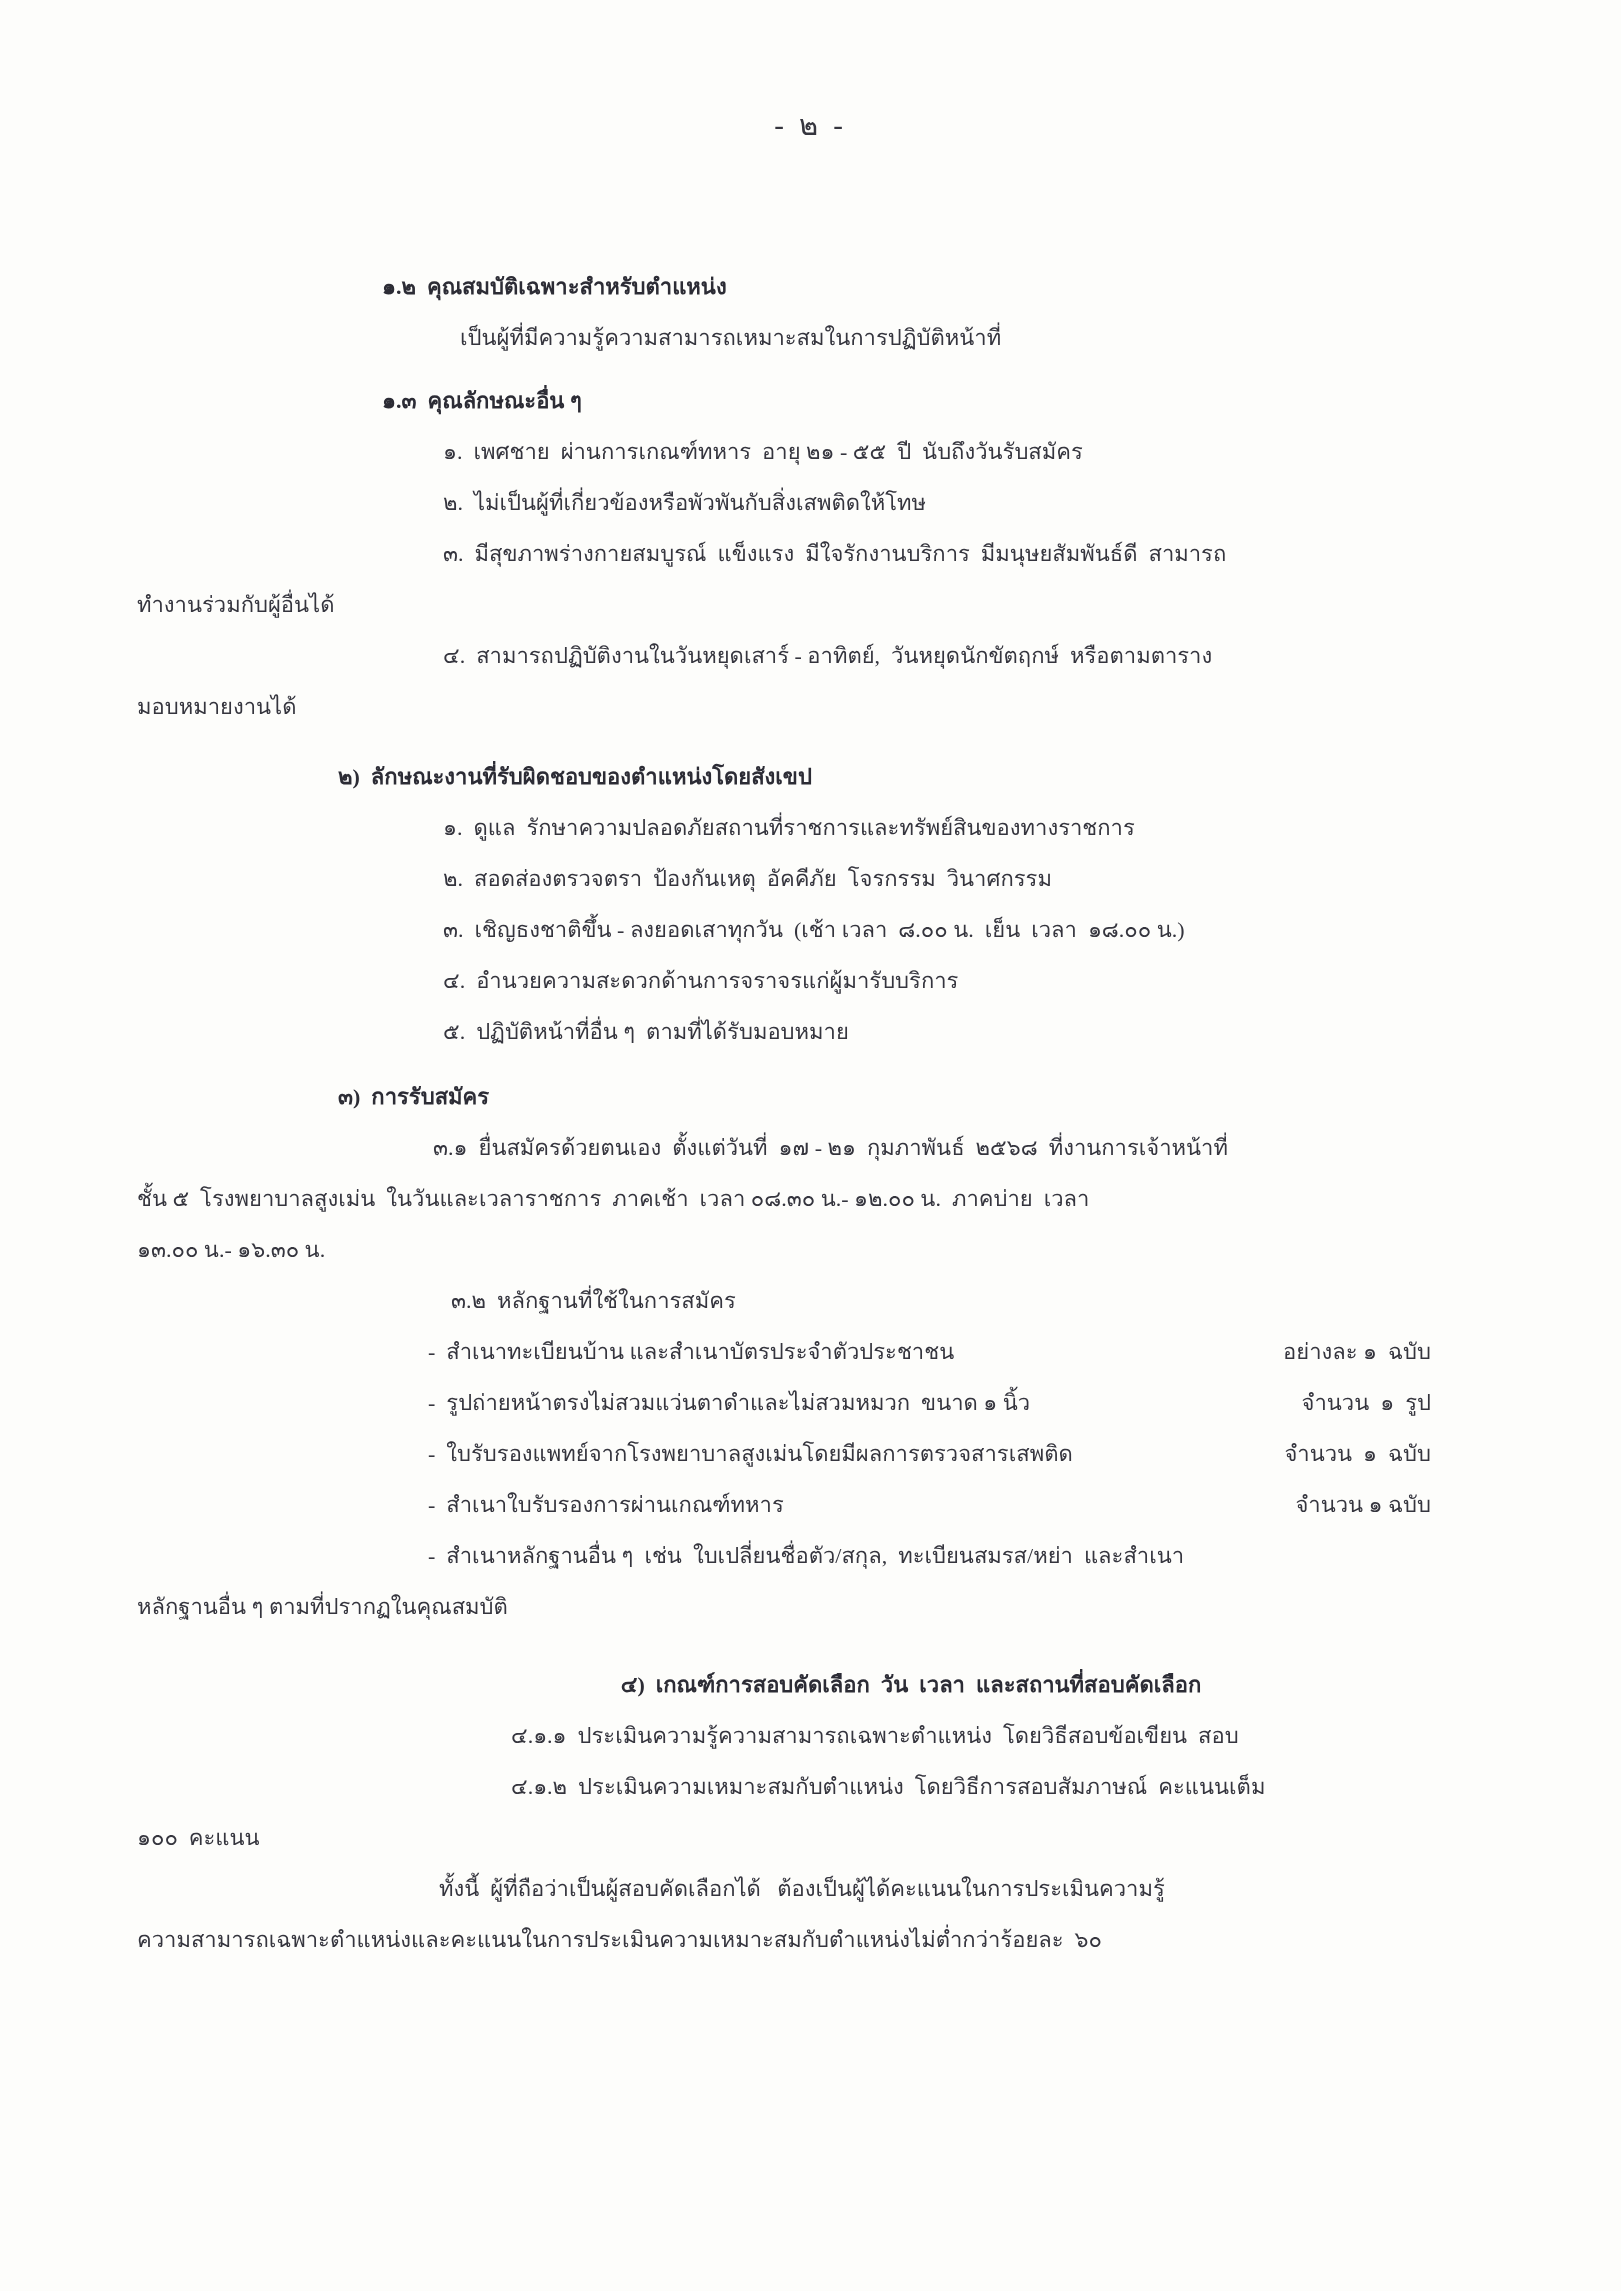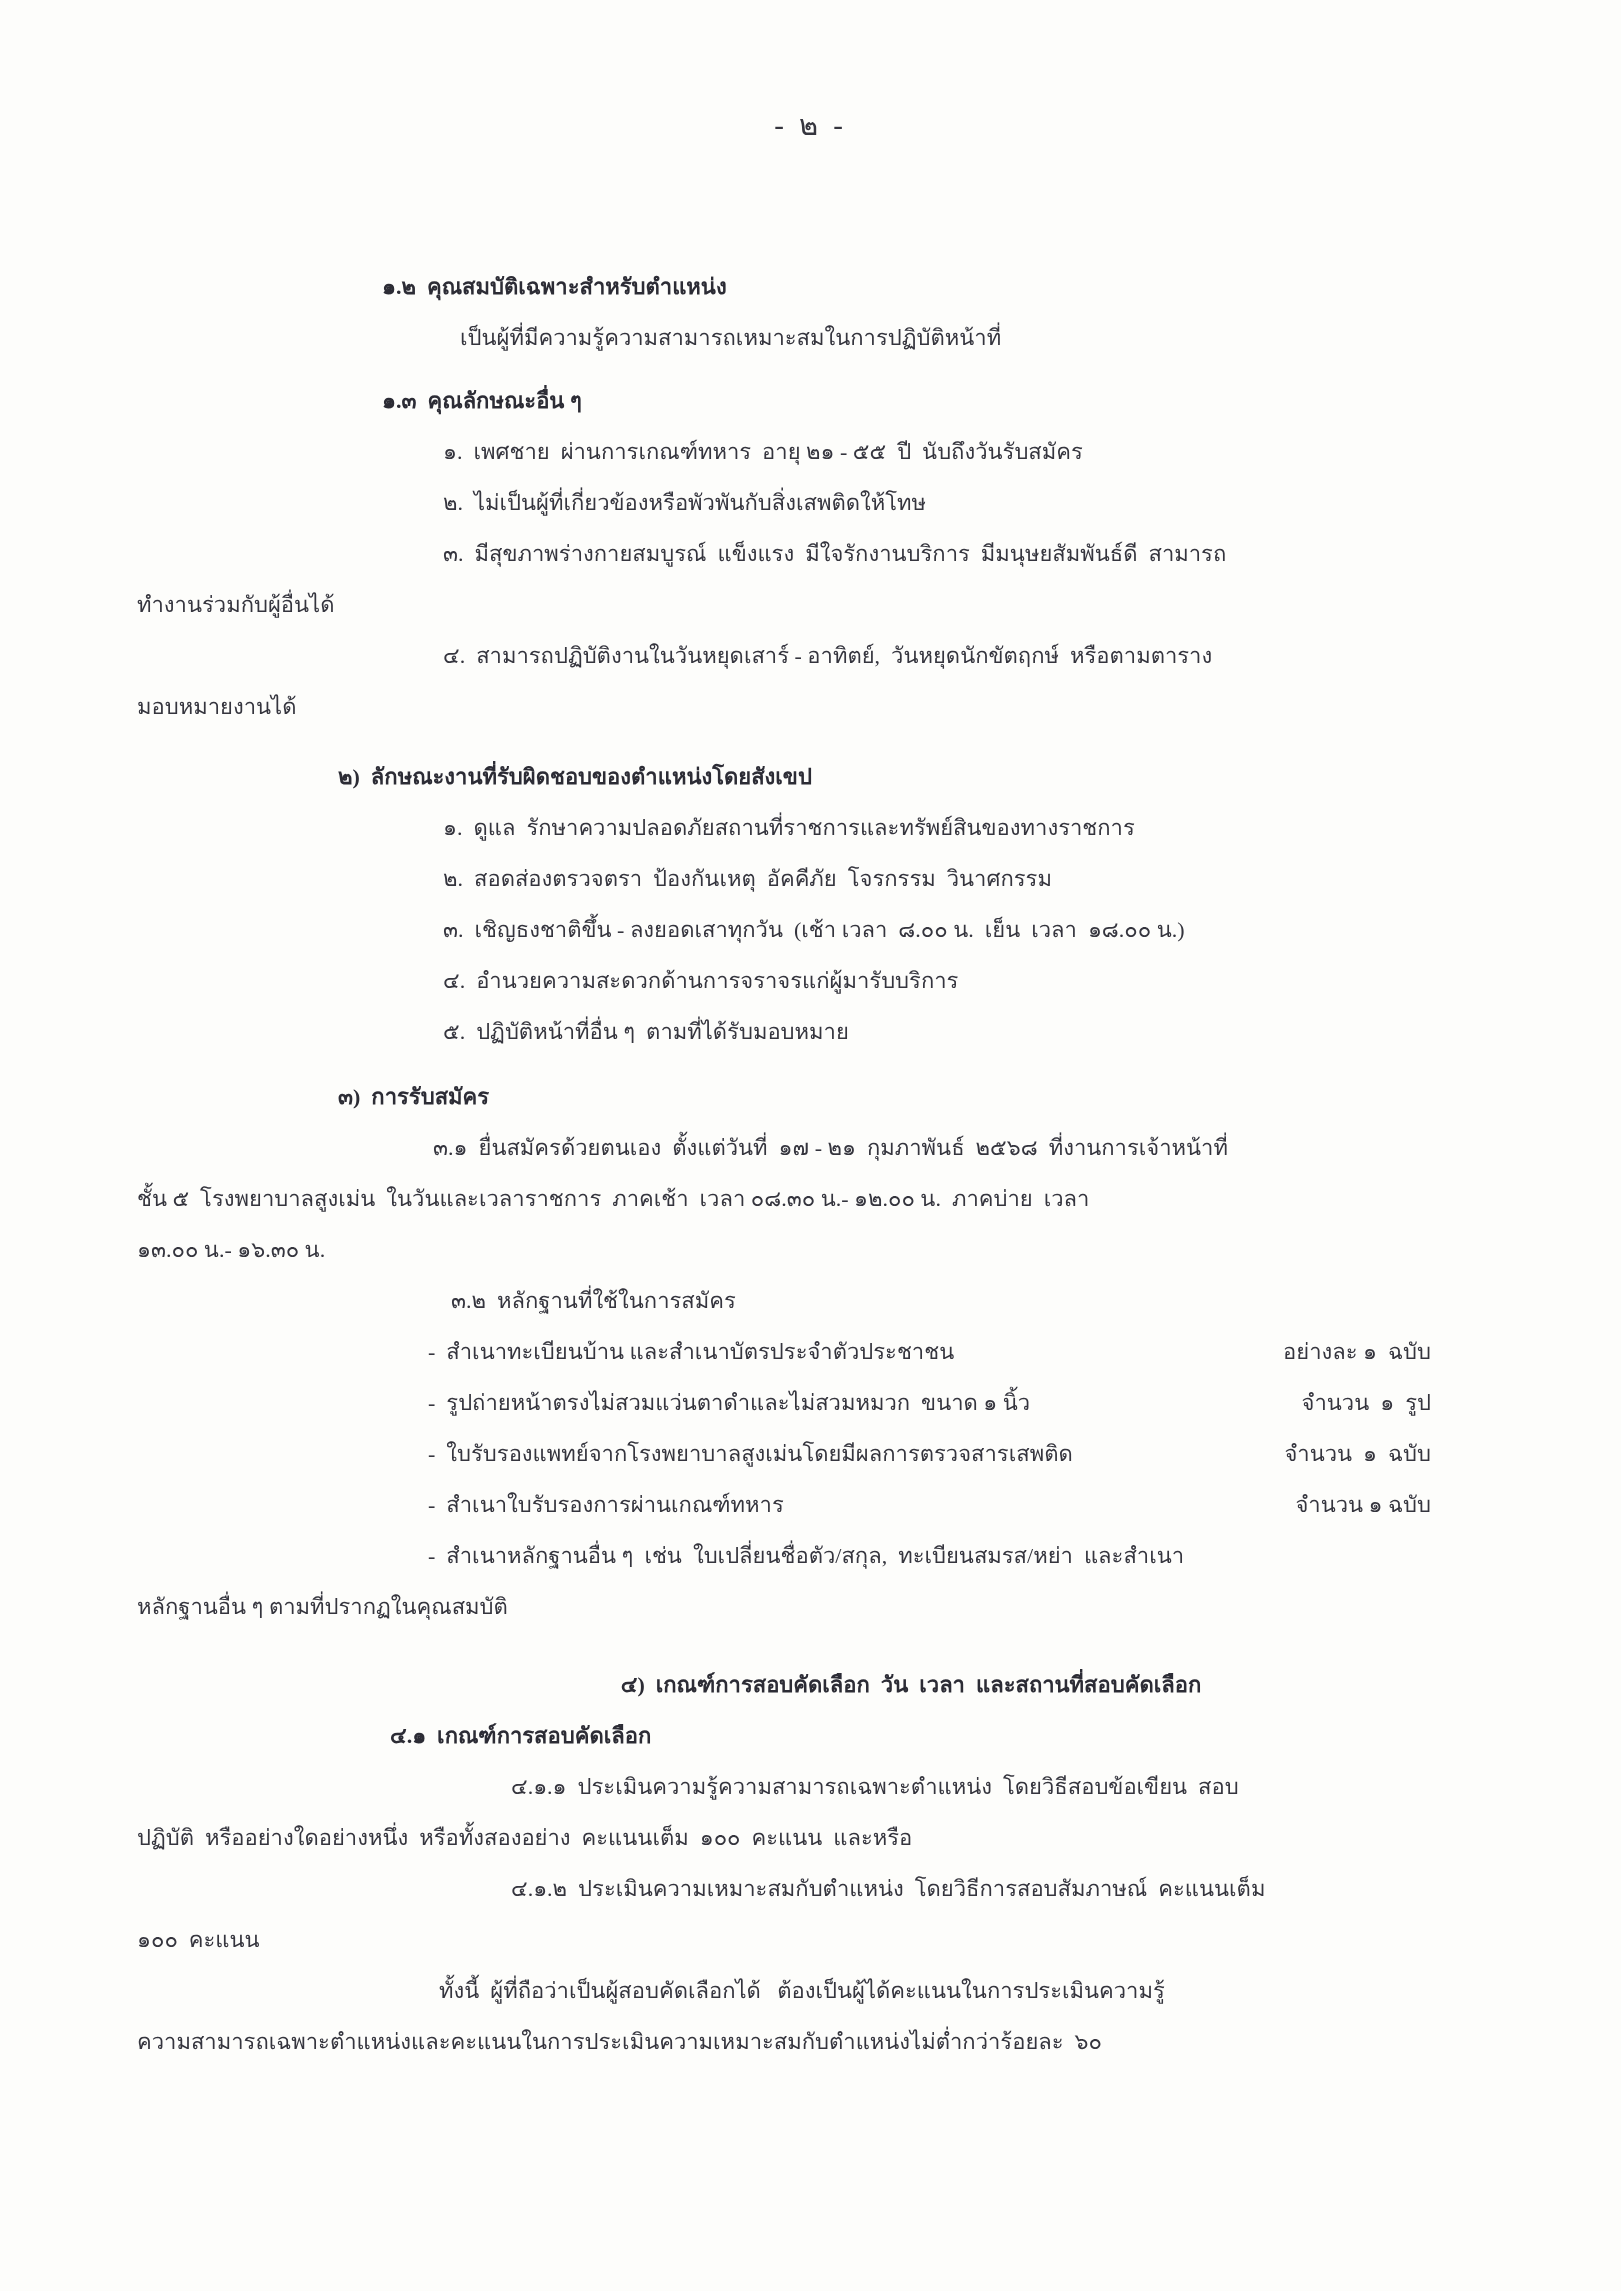--- a/index.html
+++ b/index.html
@@ -104,22 +104,20 @@
     <span>-  สำเนาใบรับรองการผ่านเกณฑ์ทหาร</span>
     <span class="qty">จำนวน ๑ ฉบับ</span>
   </div>
   <div class="l doc-row">
     <span>-  สำเนาหลักฐานอื่น ๆ  เช่น  ใบเปลี่ยนชื่อตัว/สกุล,  ทะเบียนสมรส/หย่า  และสำเนา</span>
     <span class="qty"></span>
   </div>
   <div class="l i-none">หลักฐานอื่น ๆ ตามที่ปรากฏในคุณสมบัติ</div>
 
   <div class="l b i-sec mt-s4">๔)  เกณฑ์การสอบคัดเลือก  วัน  เวลา  และสถานที่สอบคัดเลือก</div>
-  <div class="l b i-41">๔.๑  เกณฑ์การสอบคัดเลือก</div>
   <div class="l i-411">๔.๑.๑  ประเมินความรู้ความสามารถเฉพาะตำแหน่ง  โดยวิธีสอบข้อเขียน  สอบ</div>
-  <div class="l i-none">ปฏิบัติ  หรืออย่างใดอย่างหนึ่ง  หรือทั้งสองอย่าง  คะแนนเต็ม  ๑๐๐  คะแนน  และหรือ</div>
   <div class="l i-411">๔.๑.๒  ประเมินความเหมาะสมกับตำแหน่ง  โดยวิธีการสอบสัมภาษณ์  คะแนนเต็ม</div>
   <div class="l i-none">๑๐๐  คะแนน</div>
   <div class="l i-tn">ทั้งนี้  ผู้ที่ถือว่าเป็นผู้สอบคัดเลือกได้   ต้องเป็นผู้ได้คะแนนในการประเมินความรู้</div>
   <div class="l i-none">ความสามารถเฉพาะตำแหน่งและคะแนนในการประเมินความเหมาะสมกับตำแหน่งไม่ต่ำกว่าร้อยละ  ๖๐</div>
 
 </div>
 
 
 </body></html>

